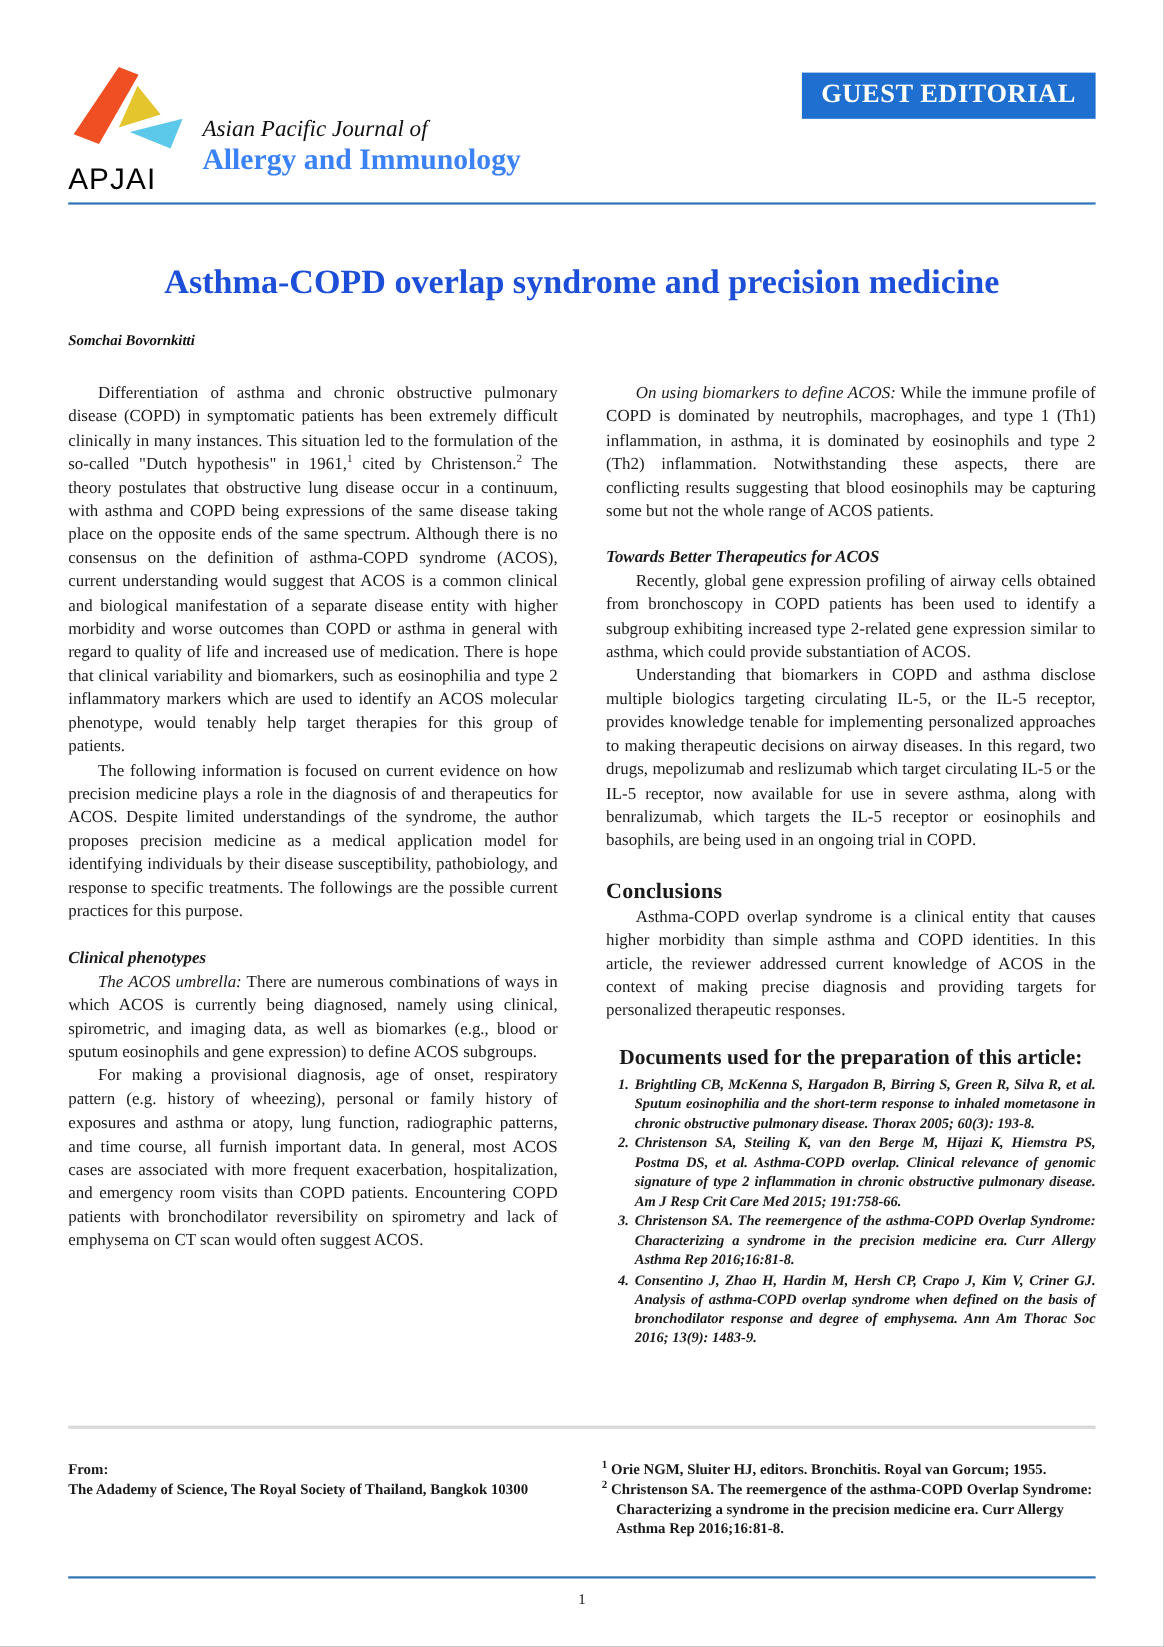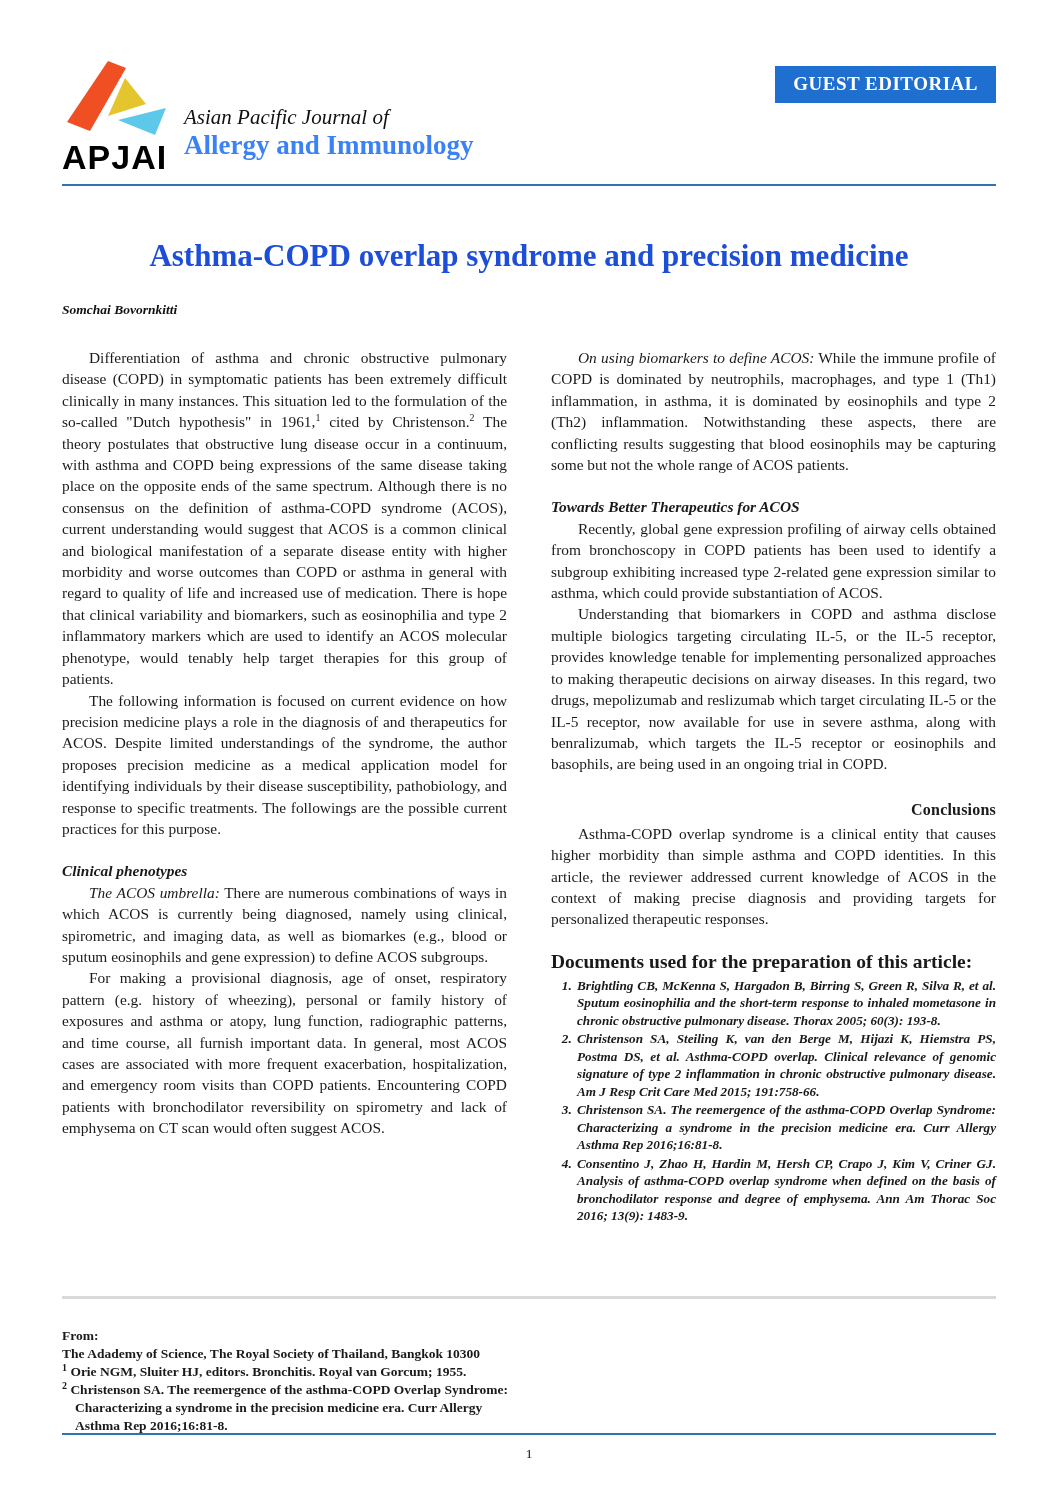--- a/index.html
+++ b/index.html
@@ -15,29 +15,29 @@
   
   .header{
     position:absolute;top:58px;left:62px;right:62px;
     display:flex;justify-content:space-between;align-items:flex-start;
   }
   .brand{display:flex;align-items:flex-start;}
   .logo{width:112px;}
   .logo svg{display:block;}
   .logo-acronym{
     font-family:"Liberation Sans", sans-serif;
-    font-weight:700;font-size:34px;letter-spacing:1px;
-    color:#000;line-height:1;margin-top:2px;
+    font-weight:400;font-size:27px;letter-spacing:1px;
+    color:#000;line-height:1;margin-top:12px;
   }
   .journal-names{margin-left:10px;margin-top:48px;}
   .journal-line1{font-style:italic;font-size:21px;color:#111;line-height:1.1;}
   .journal-line2{font-weight:bold;font-size:27px;color:#3b82f6;line-height:1.2;}
   .badge{
     background:#1e6fcf;color:#fff;
-    font-weight:bold;font-size:19px;letter-spacing:.5px;
+    font-weight:bold;font-size:24px;letter-spacing:.5px;
     padding:7px 18px 8px 18px;
     margin-top:8px;
   }
   .rule-blue{
     position:absolute;top:184px;left:62px;right:62px;
     border-top:2px solid #2e74b5;
   }
   
   .article-title{
     position:absolute;top:238px;left:62px;right:62px;
@@ -58,37 +58,37 @@
   .col{width:449px;font-size:15.4px;line-height:21.4px;text-align:justify;}
   .col p{margin:0;}
   .col p.indent{text-indent:27px;}
   .subhead{
     font-size:15.4px;font-weight:bold;font-style:italic;
     margin:21px 0 0 0;line-height:21.4px;
   }
   .lead-italic{font-style:italic;}
   sup{font-size:10px;line-height:0;}
   .h-conclusions{
-    font-size:16px;font-weight:bold;margin:24px 0 2px 0;line-height:22px;
-    text-align:right;letter-spacing:.2px;
+    font-size:20px;font-weight:bold;margin:24px 0 2px 0;line-height:22px;
+    text-align:left;letter-spacing:.2px;
   }
   .h-documents{
     font-size:19.5px;font-weight:bold;margin:20px 0 4px 0;line-height:23px;
-    text-align:left;
+    text-align:center;
   }
   .refs{
     margin:2px 0 0 0;padding:0 0 0 24px;
     font-size:13.2px;line-height:17.5px;
     font-weight:600;
   }
   .refs li{margin:0 0 1px 0;padding-left:2px;text-align:justify;font-style:italic;}
   
   .footer{position:absolute;top:1296px;left:62px;right:62px;}
   .gray-rule{border-top:3px solid #d9d9d9;}
-  .foot-cols{display:flex;margin-top:28px;flex-direction:column;}
+  .foot-cols{display:flex;gap:36px;margin-top:28px;}
   .foot-left,.foot-right{width:449px;font-size:13.5px;line-height:18px;}
   .from-label{font-weight:bold;}
   .from-text{font-weight:700;}
   .foot-right p{margin:0;padding-left:13px;text-indent:-13px;font-weight:600;text-align:left;}
   .bottom-rule{
     position:absolute;top:1433px;left:62px;right:62px;
     border-top:2px solid #2e74b5;
   }
   .page-num{
     position:absolute;top:1446px;left:0;right:0;

